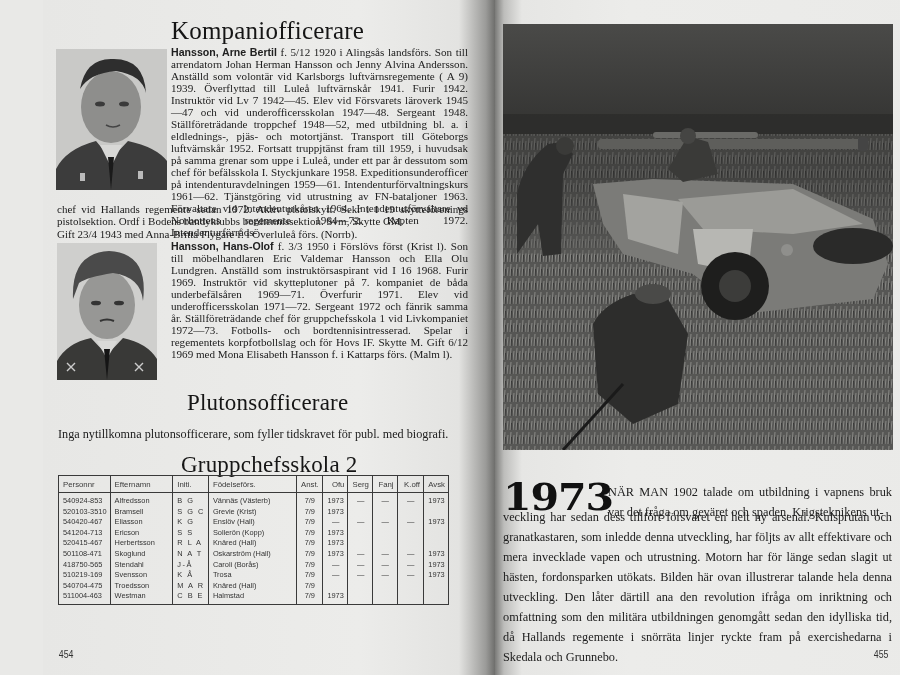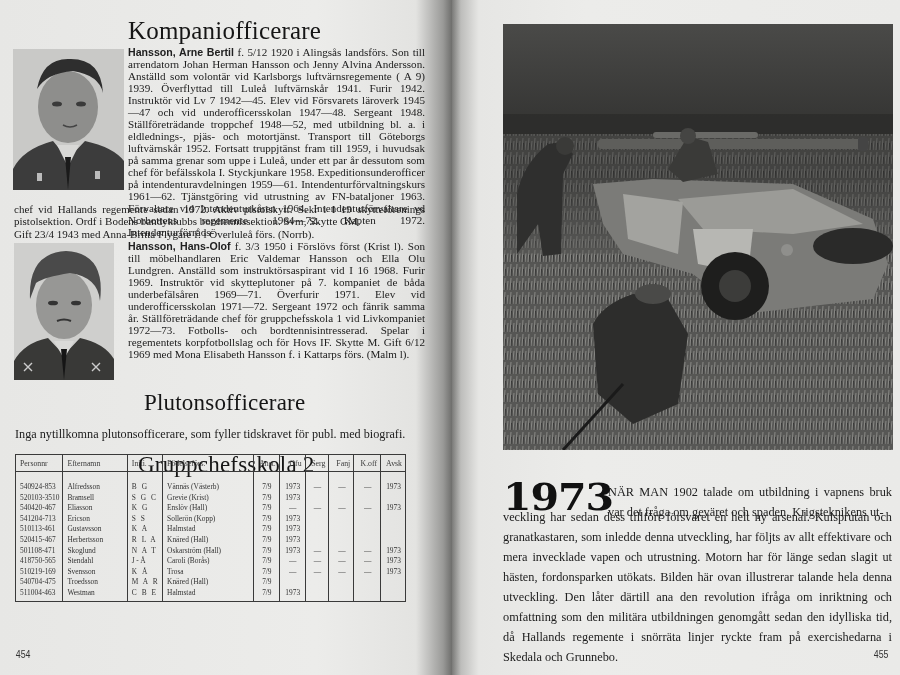--- a/index.html
+++ b/index.html
@@ -1,38 +1,38 @@
 <!DOCTYPE html>
 <html><head>
 <meta charset="utf-8">
 <style>
   * { box-sizing: border-box; margin: 0; padding: 0; }
   html, body { width: 900px; height: 675px; overflow: hidden; background: #e9e9e7; }
   body { position: relative; font-family: "DejaVu Serif", "Liberation Serif", serif; color: #1e1e1e; }
 
-  .page { position: absolute; top: 0; height: 675px; }
+  .page { position: absolute; top: 0; height: 675px; margin-left: 43px; }
   .page-left { left: 0; width: 452px; background: linear-gradient(to right, #e7e7e5 0%, #ececea 70%, #e3e3e1 92%, #9a9a98 98%, #6e6e6c 100%); }
   .page-right { left: 452px; width: 448px; background: linear-gradient(to right, #7a7a78 0%, #bdbdbb 2%, #e6e6e4 6%, #ececea 30%, #eaeae8 100%); }
 
   .h1 { position: absolute; font-family: "Liberation Serif", serif; font-size: 25px; font-weight: normal; color: #151515; letter-spacing: 0.2px; }
 
   .portrait { position: absolute; overflow: hidden; background: #b9b9b7; }
   .portrait svg { width: 100%; height: 100%; display: block; }
 
   .bio { position: absolute; font-family: "Liberation Serif", serif; font-size: 11.1px; line-height: 12.0px; text-align: justify; color: #202020; }
   .bio .name { font-family: "Liberation Sans", sans-serif; font-weight: bold; font-size: 10.6px; }
   .bio-wide { position: absolute; font-family: "Liberation Serif", serif; font-size: 11px; line-height: 12.0px; text-align: justify; color: #202020; }
 
   .para { position: absolute; font-family: "Liberation Serif", serif; font-size: 12.3px; line-height: 20px; color: #202020; text-align: justify; }
 
-  table.roster { position: absolute; left: 15px; top: 454px; width: 391px; border-collapse: collapse; font-family: Liberation Serif, serif; font-size: 7.4px; color: #333; }
+  table.roster { position: absolute; left: 15px; top: 475px; width: 391px; border-collapse: collapse; font-family: Liberation Sans, sans-serif; font-size: 7.4px; color: #333; }
   table.roster th { font-weight: normal; text-align: left; padding: 4px 3px 3px 4px; border: 1px solid #3a3a3a; height: 17px; font-size: 7.8px; color: #3a3a3a; }
   table.roster th.c { text-align: right; }
   table.roster td { padding: 0 3px 0 4px; height: 10.6px; line-height: 10.6px; border-left: 1px solid #3a3a3a; border-right: 1px solid #3a3a3a; white-space: nowrap; }
-  table.roster tr.first td { padding-top: 10px; height: 13px; }
+  table.roster tr.first td { padding-top: 3px; height: 13px; }
   table.roster tr.last td { border-bottom: 1px solid #3a3a3a; padding-bottom: 2px; }
   table.roster td.c { text-align: center; }
   table.roster td.init { letter-spacing: 1.5px; }
 
   .photo { position: absolute; left: 503px; top: 24px; width: 390px; height: 426px; overflow: hidden; background: #3a3a3a; }
   .photo svg { display: block; width: 100%; height: 100%; }
 
   .year { position: absolute; left: 503px; top: 478px; font-family: "DejaVu Serif", serif; font-weight: bold; font-size: 38px; line-height: 38px; color: #111; letter-spacing: -1px; transform: scaleX(1.08); transform-origin: left top; }
 
   .pageno { position: absolute; top: 648px; font-family: "Liberation Sans", sans-serif; font-size: 11px; color: #333; transform: scaleX(0.8); }
@@ -161,32 +161,20 @@
           <td class="init">S S</td>
           <td>Sollerön (Kopp)</td>
           <td class="c">7/9</td>
           <td class="c">1973</td>
           <td class="c"></td>
           <td class="c"></td>
           <td class="c"></td>
           <td class="c"></td>
         </tr>
         <tr>
-          <td>510113-461</td>
-          <td>Gustavsson</td>
-          <td class="init">K A</td>
-          <td>Halmstad</td>
-          <td class="c">7/9</td>
-          <td class="c">1973</td>
-          <td class="c"></td>
-          <td class="c"></td>
-          <td class="c"></td>
-          <td class="c"></td>
-        </tr>
-        <tr>
           <td>520415-467</td>
           <td>Herbertsson</td>
           <td class="init">R L A</td>
           <td>Knäred (Hall)</td>
           <td class="c">7/9</td>
           <td class="c">1973</td>
           <td class="c"></td>
           <td class="c"></td>
           <td class="c"></td>
           <td class="c"></td>

